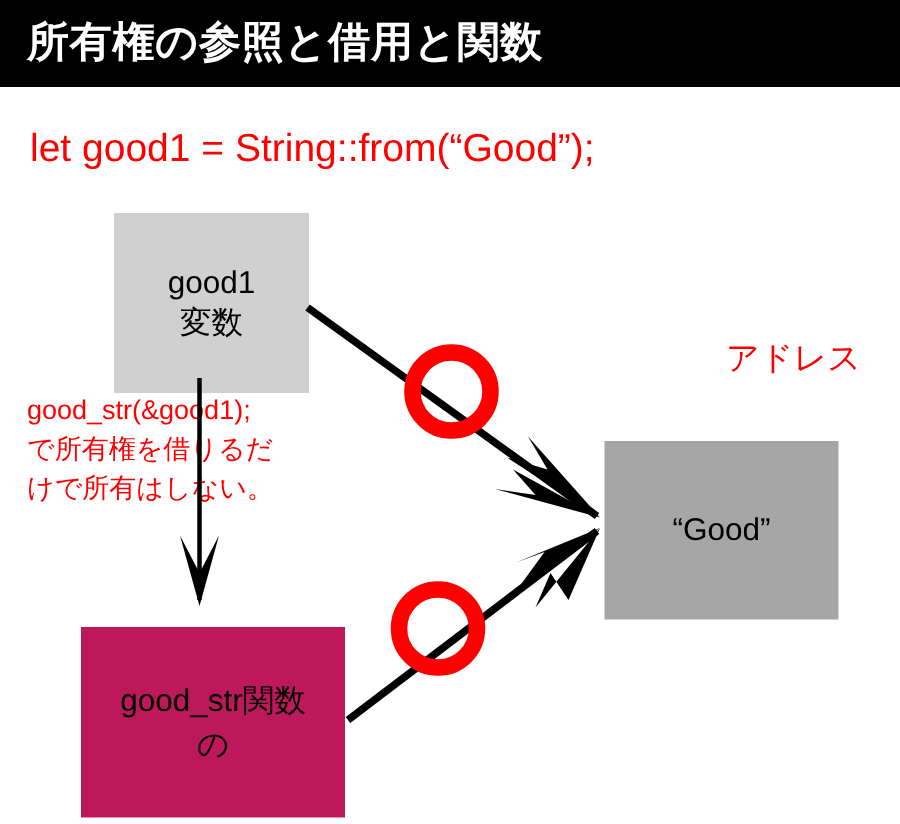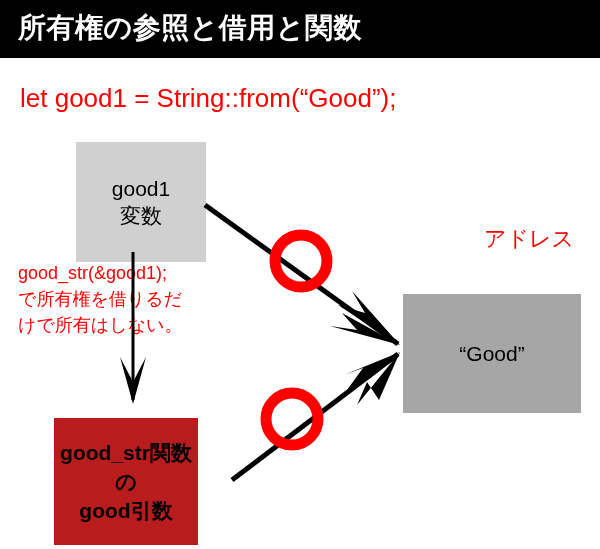--- a/index.html
+++ b/index.html
@@ -74,29 +74,28 @@
 
   #box-good1 {
     left: 76px; top: 129px;
     width: 130px; height: 120px;
     background: #d0d0d0;
     font-size: 21px;
     line-height: 27px;
   }
   #box-func {
     left: 54px; top: 405px;
-    width: 144px; height: 127px;
-    background: #b91c1c;
+    width: 176px; height: 127px;
+    background: #be185d;
     font-size: 21px;
     line-height: 29px;
-    font-weight: bold;
   }
   #box-string {
     left: 403px; top: 281px;
-    width: 178px; height: 119px;
+    width: 156px; height: 119px;
     background: #a6a6a6;
     font-size: 21px;
     line-height: 28px;
   }
 
   
   #overlay {
     position: absolute;
     left: 0; top: 0;
     width: 600px; height: 549px;
@@ -121,21 +120,20 @@
   <div class="red-text" id="address-label">アドレス</div>
 
   <div class="box" id="box-good1">
     <span class="line">good1</span>
     <span class="line">変数</span>
   </div>
 
   <div class="box" id="box-func">
     <span class="line">good_str関数</span>
     <span class="line">の</span>
-    <span class="line">good引数</span>
   </div>
 
   <div class="box" id="box-string">
     <span class="line">“Good”</span>
   </div>
 
   <svg id="overlay" viewBox="0 0 600 549">
 
     <g>
       <line x1="205" y1="205" x2="398" y2="344" stroke="#000000" stroke-width="5"></line>

